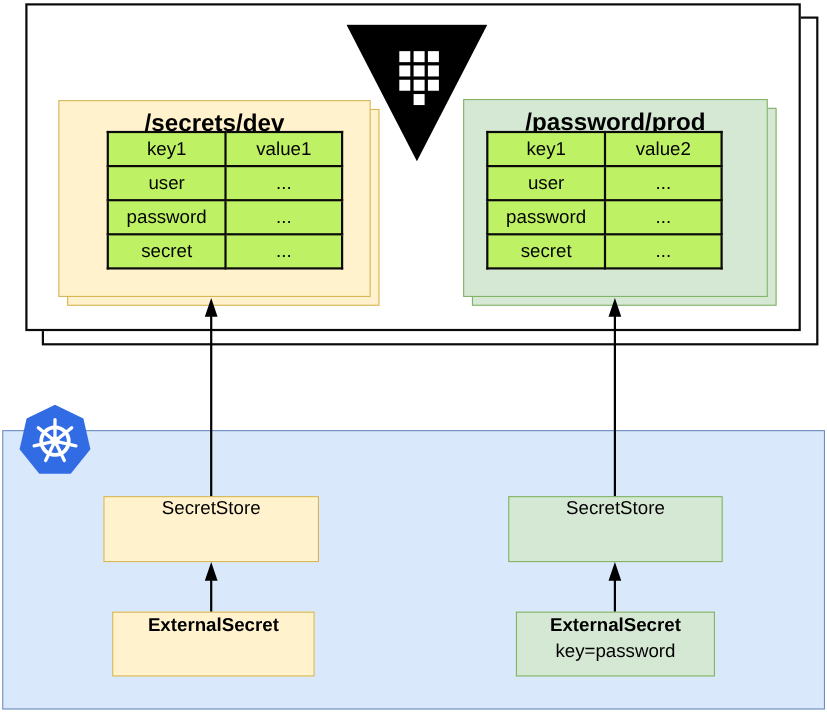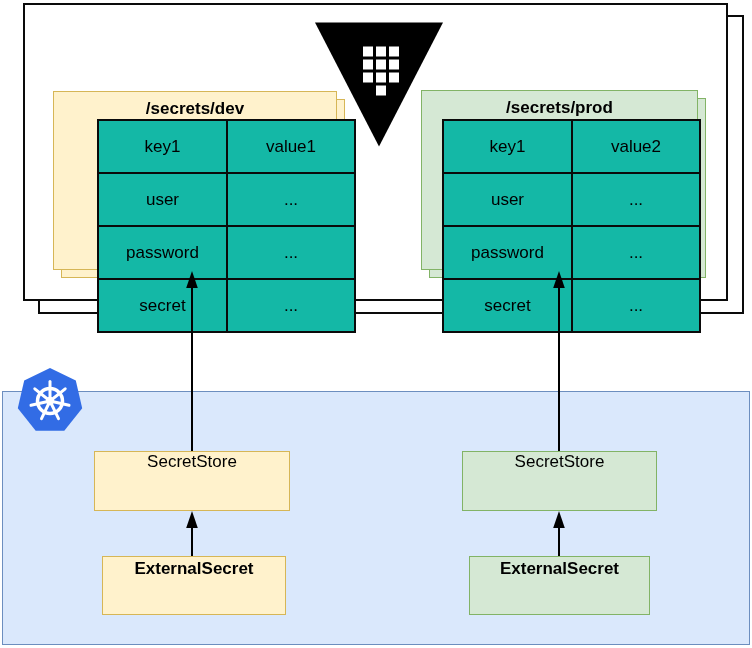--- a/index.html
+++ b/index.html
@@ -23,31 +23,31 @@
   .vault-logo { left: 315px; top: 22px; width: 128px; height: 125px; z-index: 3; }
 
   
   .panel { border: 1.5px solid; }
   .panel.yellow { background: #FFF2CC; border-color: #D6B656; }
   .panel.green  { background: #D5E8D4; border-color: #82B366; }
   .p-dev-back   { left: 61px;  top: 99px; width: 284px; height: 179px; z-index: 3; }
   .p-dev-front  { left: 53px;  top: 91px; width: 284px; height: 179px; z-index: 4; }
   .p-prod-back  { left: 429px; top: 98px; width: 277px; height: 180px; z-index: 3; }
   .p-prod-front { left: 421px; top: 90px; width: 277px; height: 180px; z-index: 4; }
-  .panel-title { text-align: center; font-weight: bold; font-size: 17px; padding-top: 7px; }
+  .panel-title { text-align: center; font-weight: bold; font-size: 22px; padding-top: 7px; }
 
   
   .kv-table { border-collapse: collapse; z-index: 5; }
   .kv-table td {
     border: 2px solid #0a0a0a;
-    background: #14b8a6;
+    background: #bef264;
     text-align: center;
     vertical-align: middle;
     font-size: 17px;
-    padding: 12px;
+    padding: 1px;
     height: 27px;
   }
   .kv-table td.k { width: 103px; }
   .kv-table td.v { width: 102px; }
   .t-dev  { left: 97px;  top: 119px; }
   .t-prod { left: 442px; top: 119px; }
 
   
   .k8s-zone {
     left: 2px; top: 391px; width: 748px; height: 254px;
@@ -116,21 +116,21 @@
     </tr>
     <tr>
       <td class="k">secret</td>
       <td class="v">...</td>
     </tr>
   </tbody>
     </table>
 
   <div class="abs panel green p-prod-back"></div>
   <div class="abs panel green p-prod-front">
-    <div class="panel-title">/secrets/prod</div>
+    <div class="panel-title">/password/prod</div>
   </div>
   <table class="abs kv-table t-prod">
     <tbody>
         <tr>
       <td class="k">key1</td>
       <td class="v">value2</td>
     </tr>
     <tr>
       <td class="k">user</td>
       <td class="v">...</td>
@@ -170,20 +170,21 @@
     <span class="stack">
       <span class="bold">ExternalSecret</span>
     </span>
   </div>
   <div class="abs node green n-ss-prod">
     <span>SecretStore</span>
   </div>
   <div class="abs node green n-es-prod">
     <span class="stack">
       <span class="bold">ExternalSecret</span>
+      <span>key=password</span>
     </span>
   </div>
 
   <svg class="abs arrows" viewBox="0 0 752 648">
     <g>
       <line x1="192" y1="556" x2="192" y2="524" stroke="#000000" stroke-width="2"></line>
       <polygon points="192,511 186.2,528 197.8,528" fill="#000000"></polygon>
     </g>
     <g>
       <line x1="192" y1="451" x2="192" y2="285" stroke="#000000" stroke-width="2"></line>

